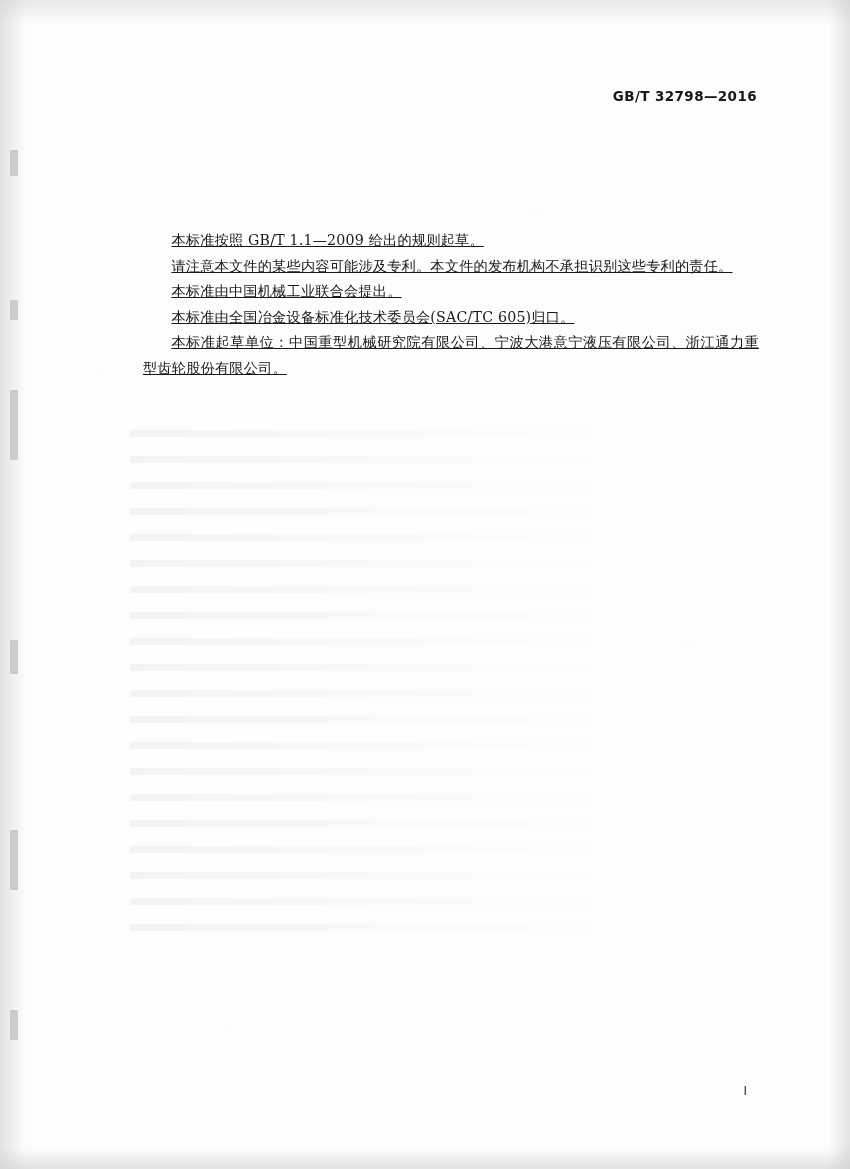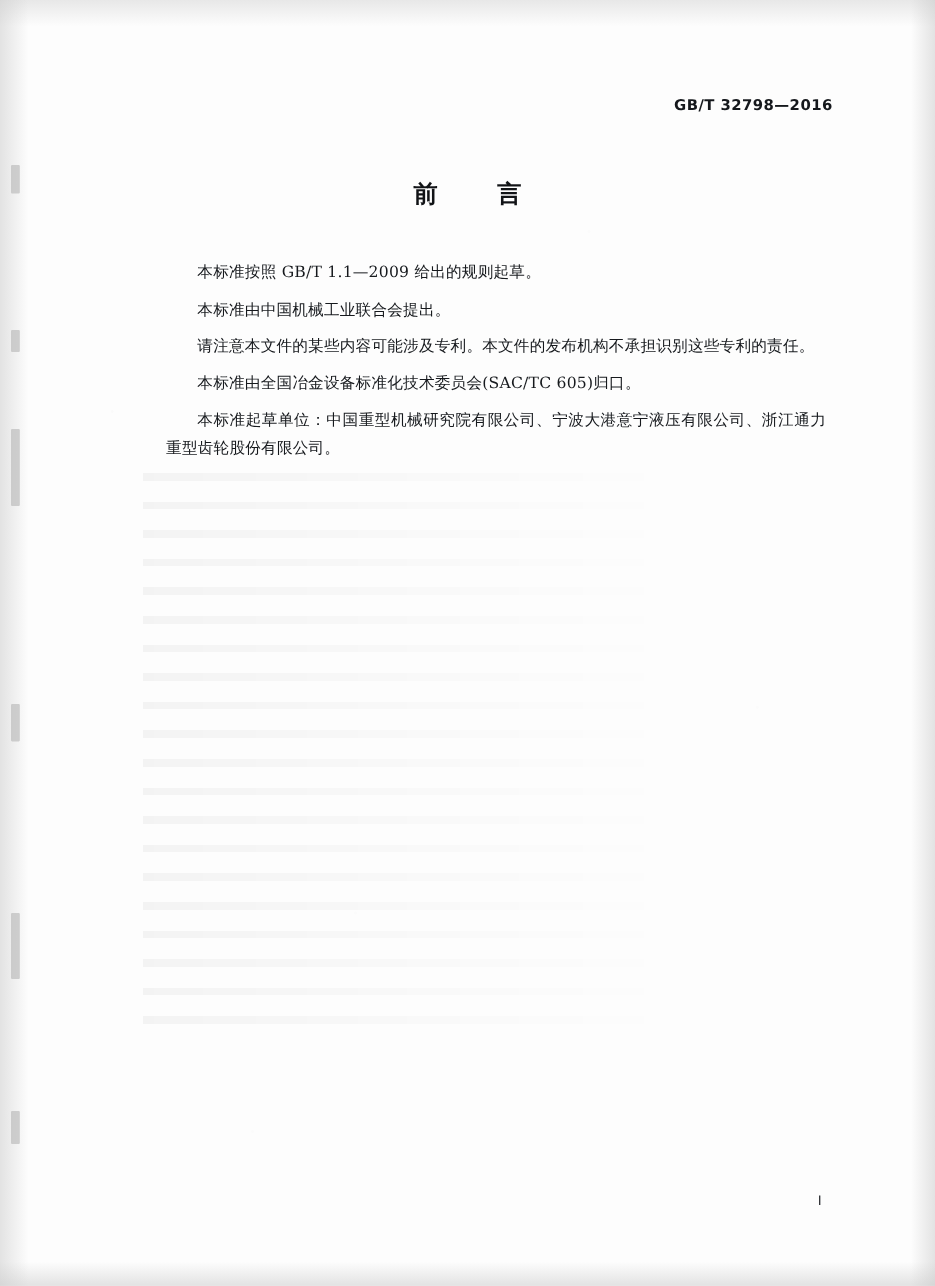--- a/index.html
+++ b/index.html
@@ -97,23 +97,24 @@
     position: absolute;
     left: 143px;
     top: 228px;
     width: 616px;
     font-size: 14.2px;
     line-height: 25.5px;
     color: #16191d;
     text-align: justify;
   }
   .para {
-    margin: 8px;
+    margin: 0;
     text-indent: 2em;
     letter-spacing: .2px;
+    text-decoration: underline;
   }
   .page-number {
     position: absolute;
     right: 103px;
     bottom: 71px;
     font-family: "DejaVu Sans", sans-serif;
     font-size: 12px;
     color: #2a2d31;
   }
 </style>
@@ -129,26 +130,25 @@
   <div class="edge-mark" style="top:640px;height:34px;"></div>
   <div class="edge-mark" style="top:830px;height:60px;"></div>
   <div class="edge-mark" style="top:1010px;height:30px;"></div>
 
   <div class="ghost"></div>
 
   <div class="content">
 
     <div class="header-code">GB/T 32798—2016</div>
 
-    <div class="doc-title">前　言</div>
 
     <div class="body-block">
       <p class="para">本标准按照 GB/T 1.1—2009 给出的规则起草。</p>
+      <p class="para">请注意本文件的某些内容可能涉及专利。本文件的发布机构不承担识别这些专利的责任。</p>
       <p class="para">本标准由中国机械工业联合会提出。</p>
-      <p class="para">请注意本文件的某些内容可能涉及专利。本文件的发布机构不承担识别这些专利的责任。</p>
       <p class="para">本标准由全国冶金设备标准化技术委员会(SAC/TC 605)归口。</p>
       <p class="para">本标准起草单位：中国重型机械研究院有限公司、宁波大港意宁液压有限公司、浙江通力重型齿轮股份有限公司。</p>
     </div>
 
     <div class="page-number">I</div>
   </div>
 
   <div class="noise"></div>
 </div>
 

